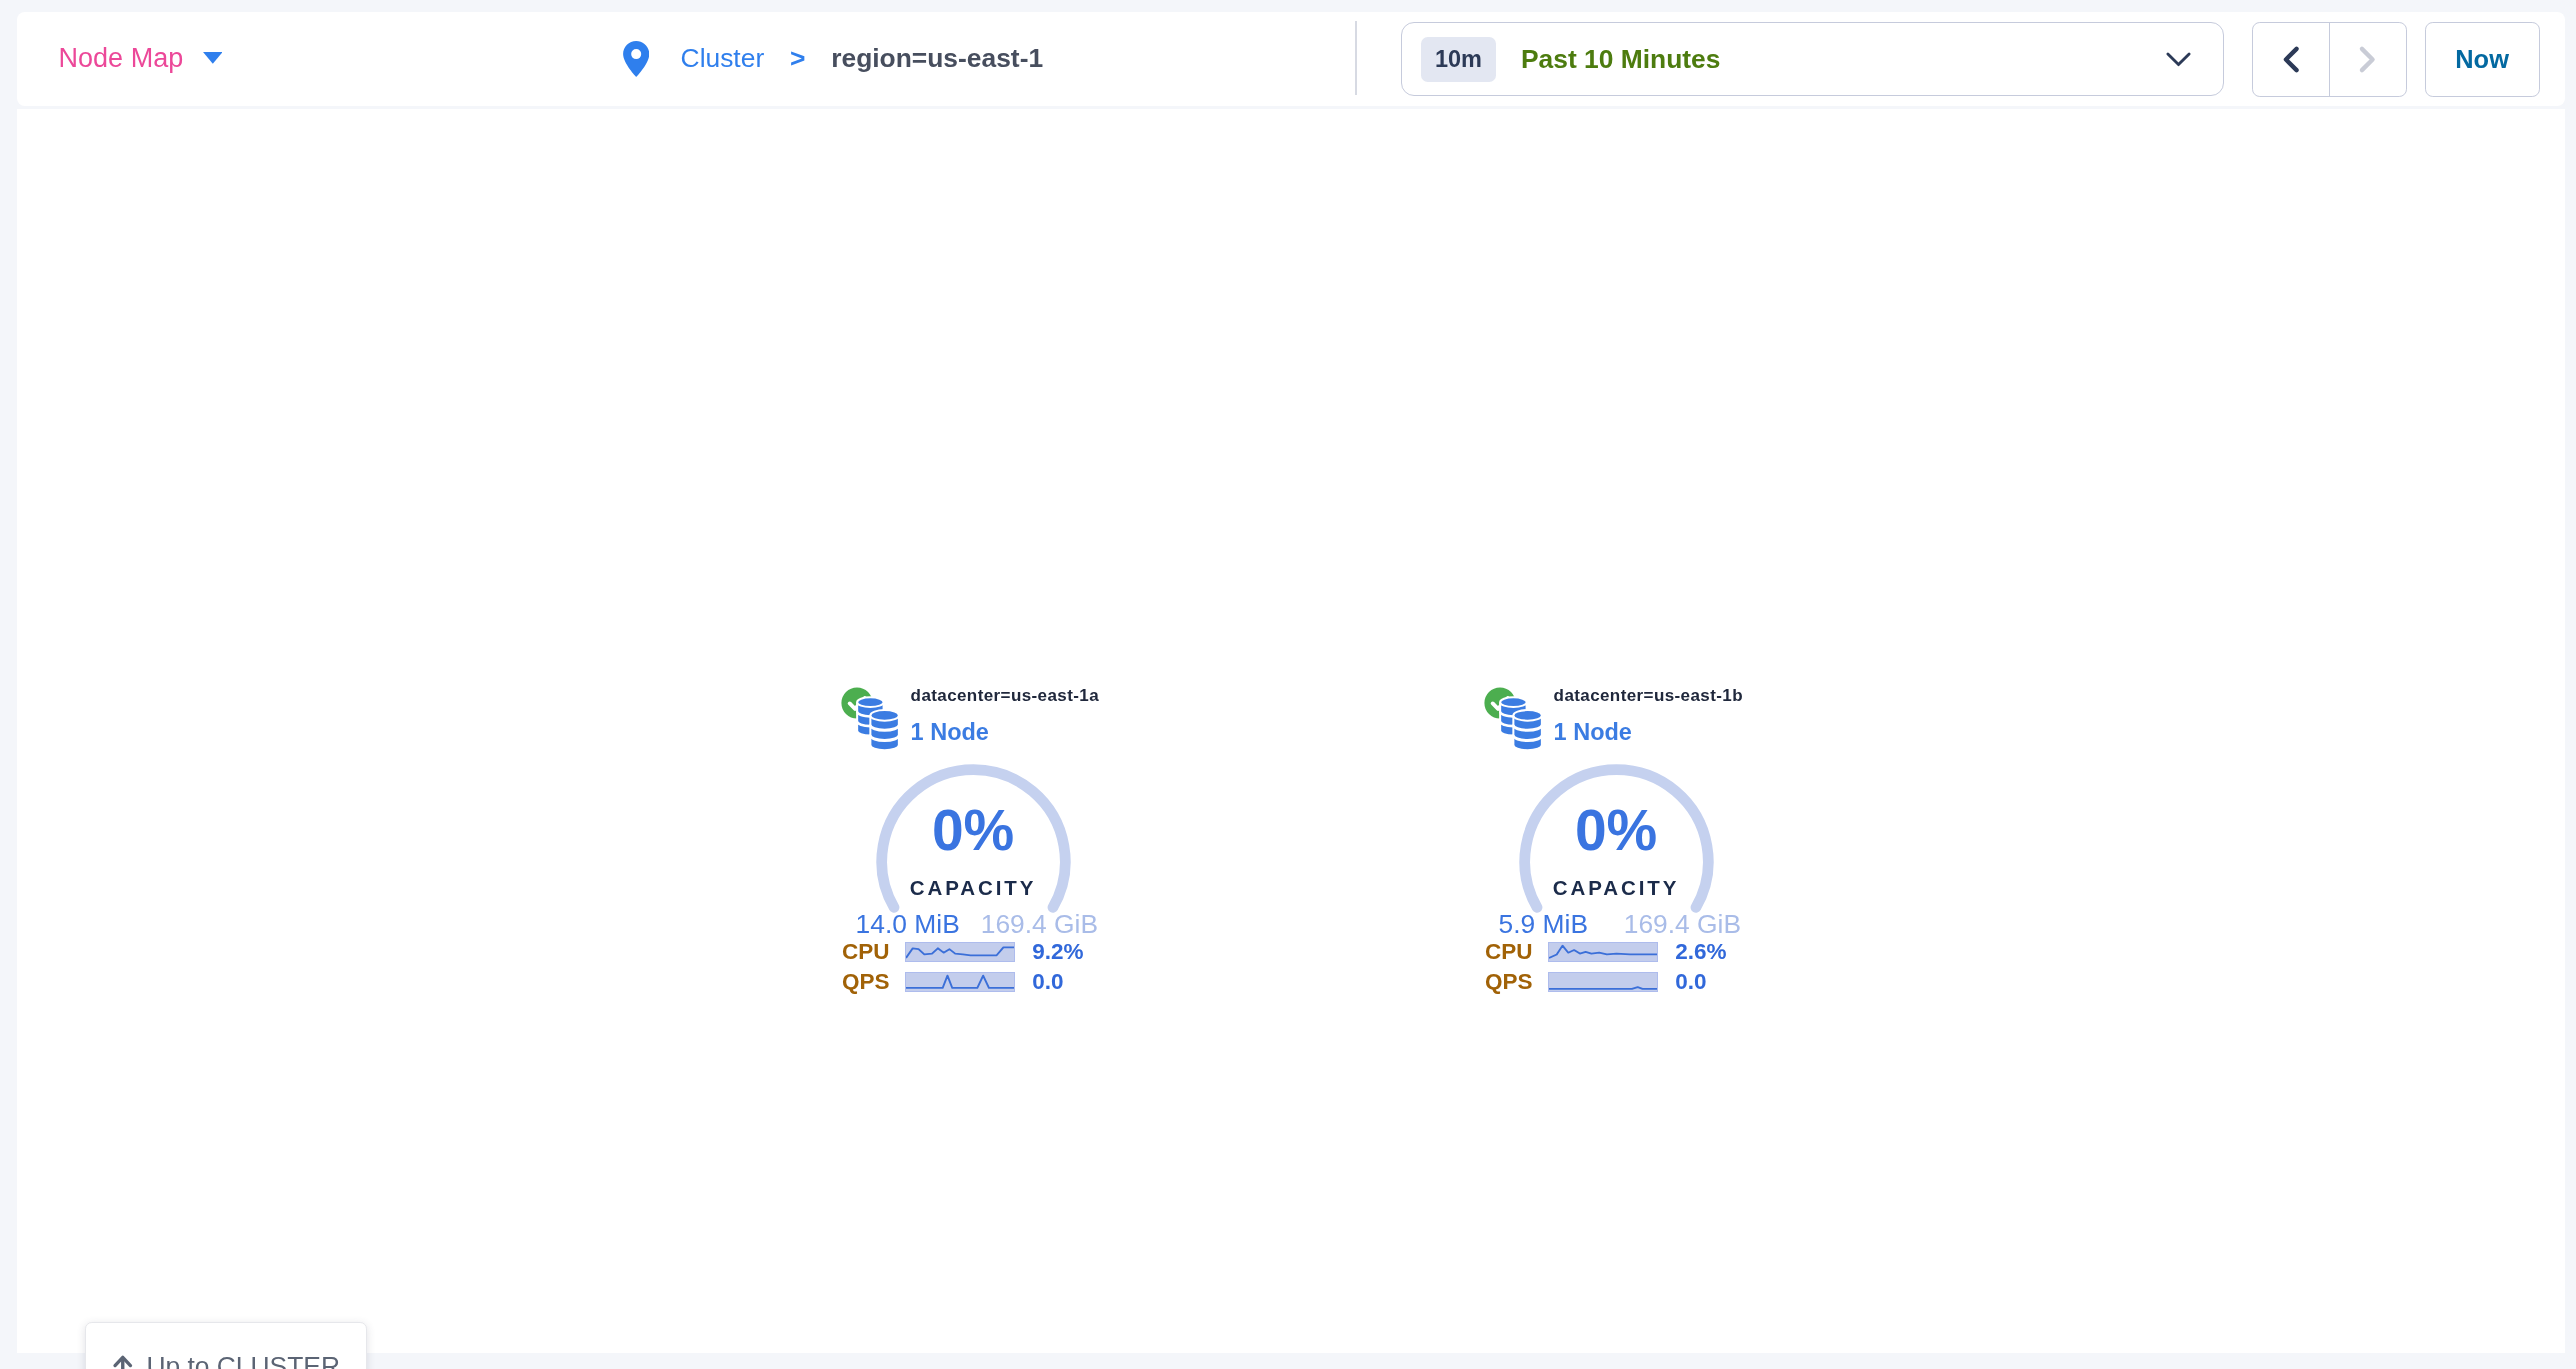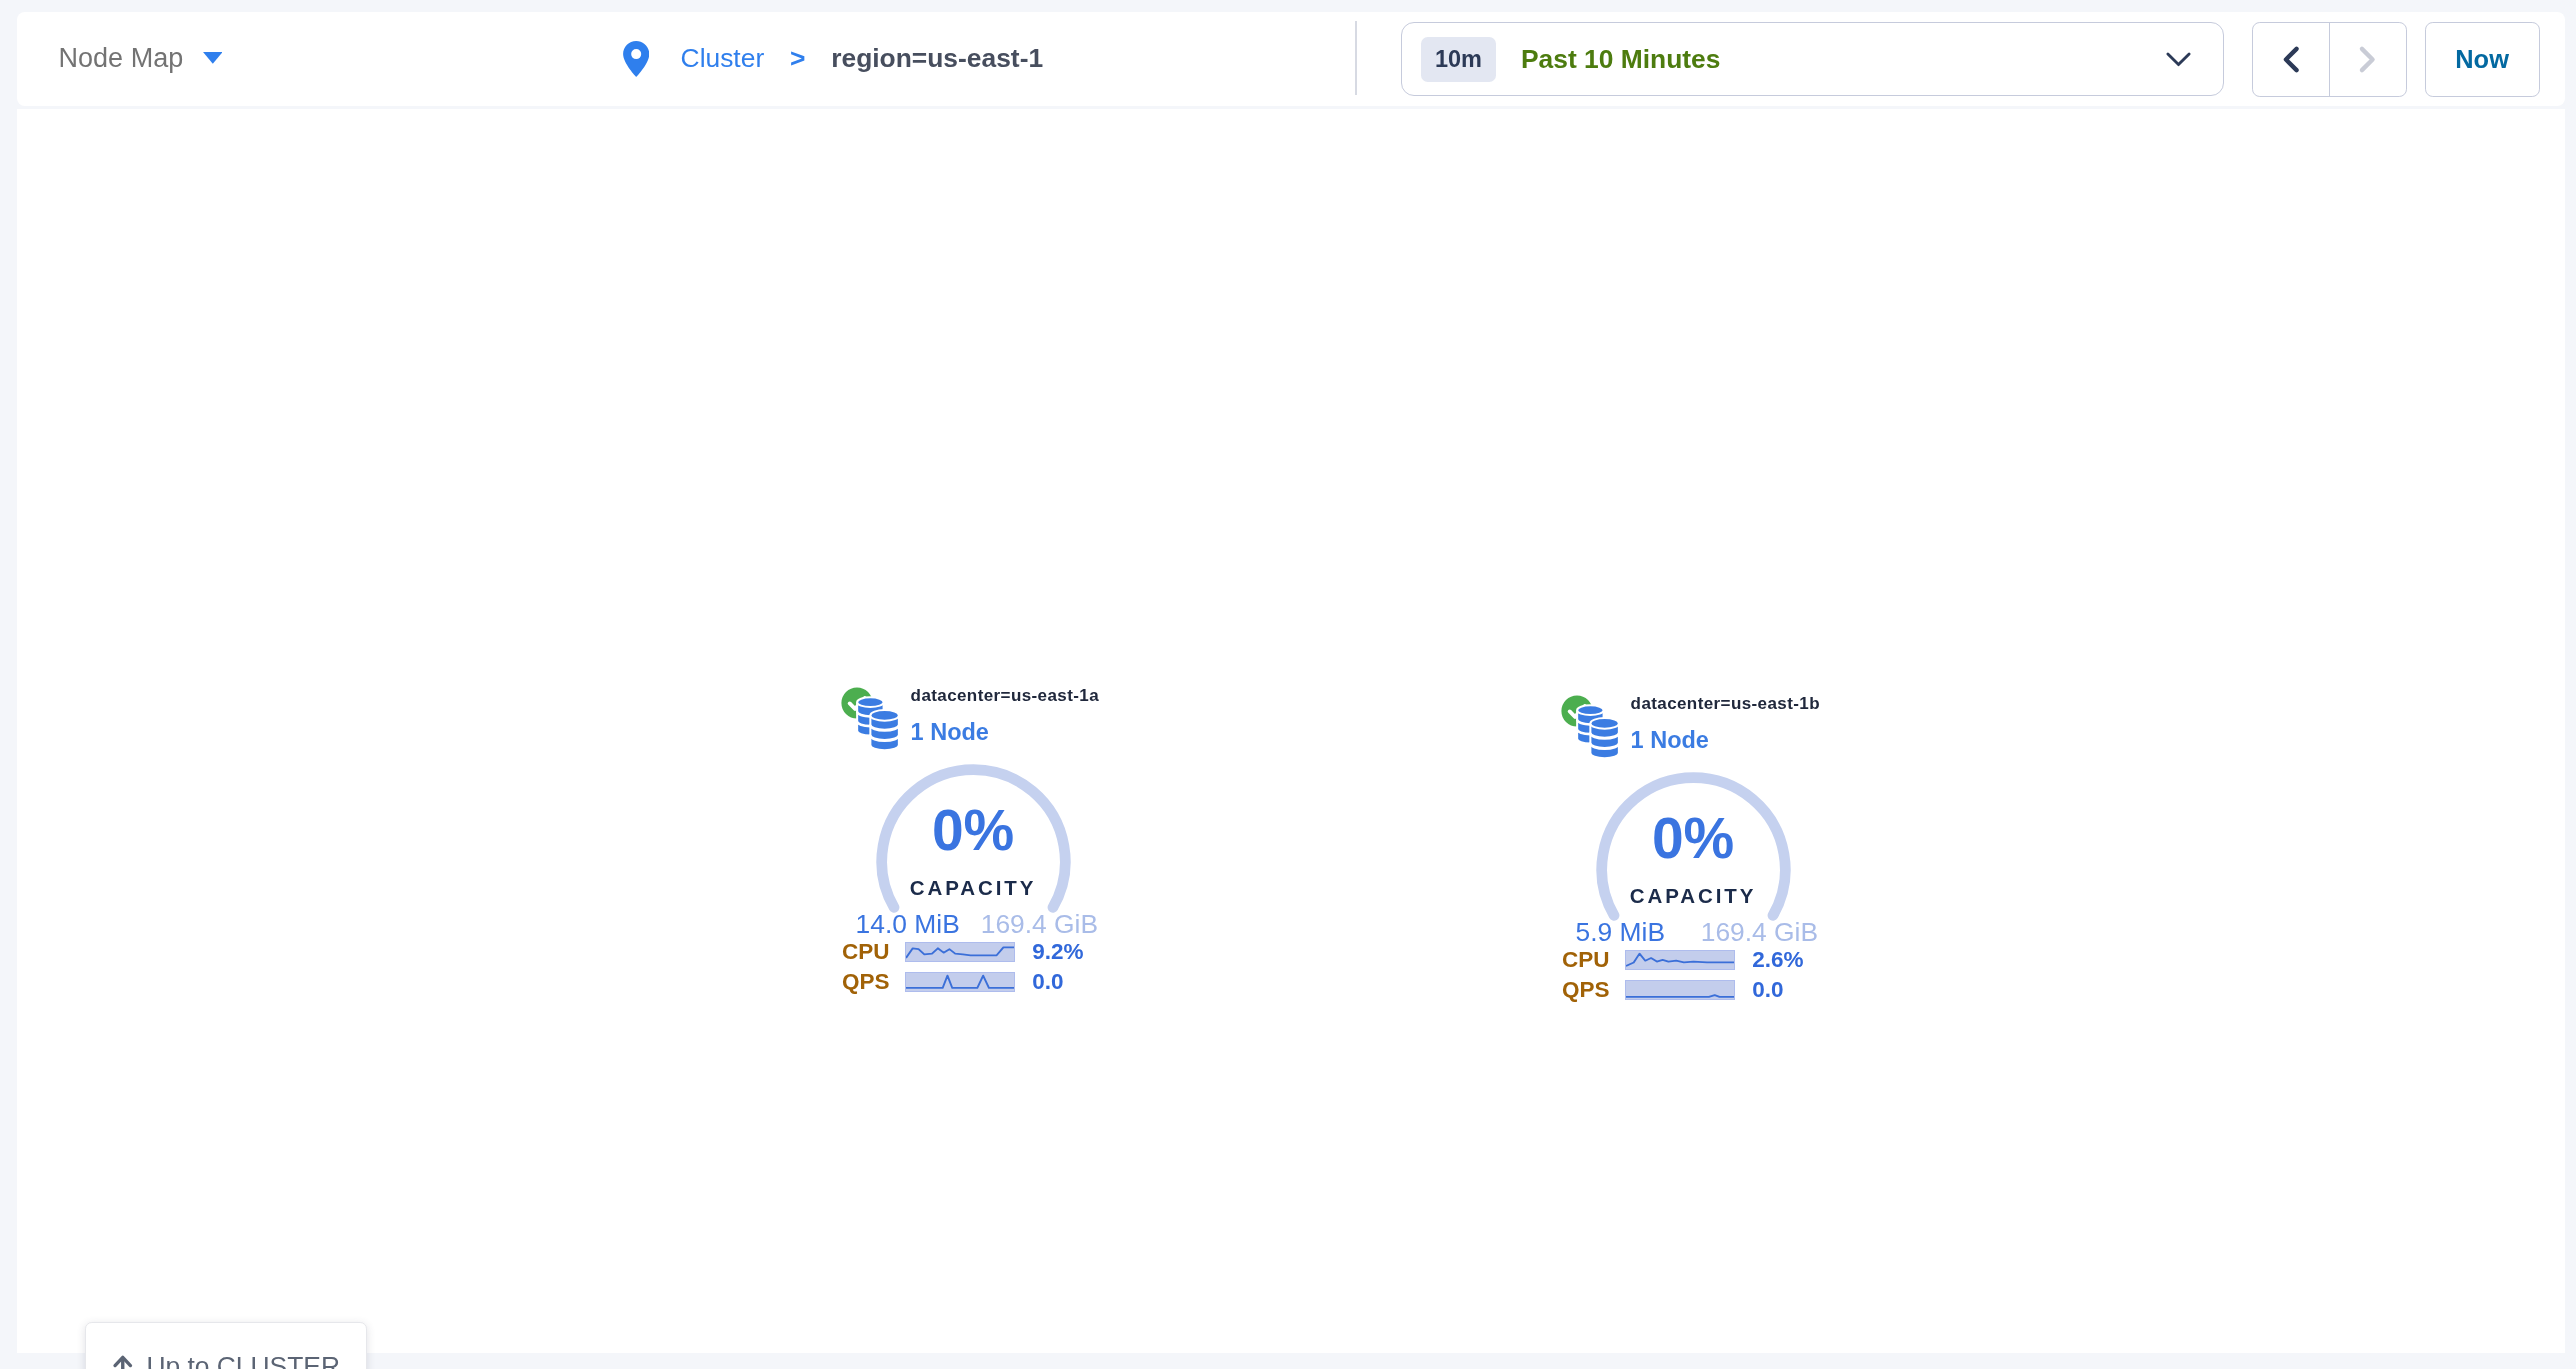--- a/index.html
+++ b/index.html
@@ -8,21 +8,21 @@
     font-family:"Liberation Sans","DejaVu Sans",sans-serif;
     background:#f4f6fa;
     position:relative;
     overflow:hidden;
   }
   .panel { background:#ffffff; position:absolute; }
   
   #header { left:16.6px; top:11.7px; width:2548px; height:94px; border-radius:7.8px; }
   .h-item { position:absolute; top:0; height:94px; display:flex; align-items:center; }
   .nodemap { left:42px; cursor:pointer; }
-  .nodemap-label { font-size:27px; color:#737373; }
+  .nodemap-label { font-size:27px; color:#ec4899; }
   .nodemap-caret { margin-left:19.6px; display:flex; }
   .crumb { left:606px;gap:16px; }
   .crumb-pin { display:flex; margin-right:15.6px; }
   .crumb-link { font-size:26.4px; color:#2f7fed; cursor:pointer; }
   .crumb-sep { font-size:26.4px; color:#2f7fed; font-weight:700; margin:0 9.8px; }
   .crumb-cur { font-size:26.4px; color:#474e5e; font-weight:600; }
   .hdivider { position:absolute; left:1338px; top:9.8px; width:2px; height:74px; background:#d7dae3; }
   .timepicker {
     position:absolute; left:1384px; top:10.8px; width:823px; height:74px;
     border:1.5px solid #c6cbdc; border-radius:13px; display:flex; align-items:center;
@@ -43,21 +43,21 @@
   .nowbtn {
     position:absolute; left:2408px; top:10.8px; width:115px; height:75px;
     border:1.5px solid #c6cbdc; border-radius:7.8px; display:flex; align-items:center;
     justify-content:center; font-size:25.4px; font-weight:700; color:#0369a1;
     background:#fff; cursor:pointer;
   }
   
   #body { left:16.6px; top:109px; width:2548px; height:1244px; }
   .dc-card { position:absolute; top:575px; width:293px; height:323px; cursor:pointer; }
   .dc-card.c0 { left:812px; }
-  .dc-card.c1 { left:1532px;margin-top:8px; }
+  .dc-card.c1 { left:1455px; }
   .dc-check { position:absolute; left:9.8px; top:0; }
   .dc-dbicon { position:absolute; left:23.5px; top:9.8px; }
   .dc-title { position:absolute; left:82px; top:2px; font-size:17px; font-weight:700; color:#20283c; letter-spacing:0.4px; white-space:nowrap; }
   .dc-sub { position:absolute; left:82px; top:35px; font-size:23.5px; font-weight:700; color:#3b7ce2; }
   .dc-ring { position:absolute; left:42px; top:75px; }
   .dc-pct { position:absolute; left:42px; top:113px; width:205px; text-align:center; font-size:57px; font-weight:700; color:#3a74e0; }
   .dc-cap { position:absolute; left:42px; top:192px; width:205px; text-align:center; font-size:20.5px; font-weight:700; color:#1b2b4a; letter-spacing:2.9px; }
   .dc-range { position:absolute; left:27px; right:23.5px; top:225px; display:flex; justify-content:space-between; font-size:26.4px; }
   .dc-used { color:#3a74e0; }
   .dc-total { color:#a9bce8; }

